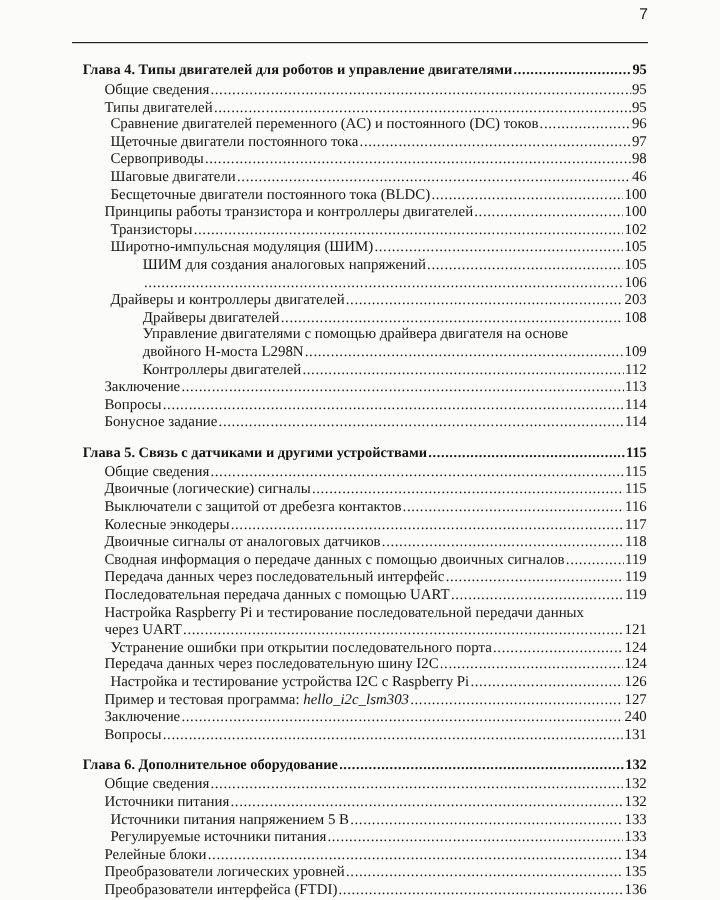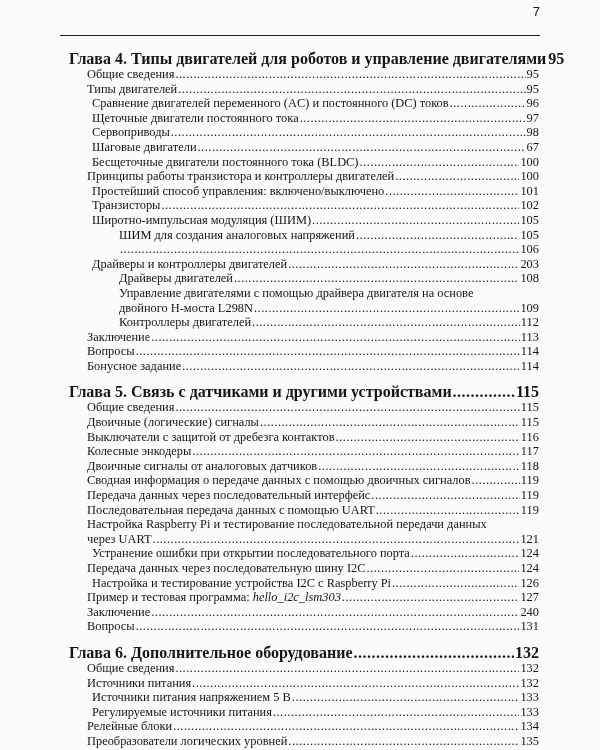--- a/index.html
+++ b/index.html
@@ -24,21 +24,21 @@
     .rh-page {
       font-family: "Liberation Sans", "DejaVu Sans", sans-serif;
       font-size: 13px; color: #222;
     }
     .toc { position: absolute; left: 69px; top: 50px; width: 470px; }
     .chapter { margin-bottom: 10px; }
     .row {
       display: flex; align-items: baseline; font-size: 12.4px; line-height: 14.6px;
       white-space: nowrap;
     }
-    .row.heading { font-weight: bold; font-size: 16px; line-height: 17px; }
+    .row.heading { font-weight: bold; font-size: 12px; line-height: 17px; }
     .row .label { flex: 0 0 auto; }
     .row .dots {
       flex: 1 1 auto; overflow: hidden; margin: 0 1px;
       letter-spacing: 0.5px;
     }
     .row .dots::before {
       content: "....................................................................................................................................................................................................";
     }
     .row .page { flex: 0 0 auto; text-align: left; }
     .lvl1 { padding-left: 0; margin-left: 18px; }
@@ -83,36 +83,31 @@
         <span class="page">97</span>
       </div>
       <div class="row lvl2">
         <span class="label"><span>Сервоприводы</span></span>
         <span class="dots"></span>
         <span class="page">98</span>
       </div>
       <div class="row lvl2">
         <span class="label"><span>Шаговые двигатели</span></span>
         <span class="dots"></span>
-        <span class="page">67</span>
+        <span class="page">46</span>
       </div>
       <div class="row lvl2">
         <span class="label"><span>Бесщеточные двигатели постоянного тока (BLDC)</span></span>
         <span class="dots"></span>
         <span class="page">100</span>
       </div>
       <div class="row lvl1">
         <span class="label"><span>Принципы работы транзистора и контроллеры двигателей</span></span>
         <span class="dots"></span>
         <span class="page">100</span>
-      </div>
-      <div class="row lvl2">
-        <span class="label"><span>Простейший способ управления: включено/выключено</span></span>
-        <span class="dots"></span>
-        <span class="page">101</span>
       </div>
       <div class="row lvl2">
         <span class="label"><span>Транзисторы</span></span>
         <span class="dots"></span>
         <span class="page">102</span>
       </div>
       <div class="row lvl2">
         <span class="label"><span>Широтно-импульсная модуляция (ШИМ)</span></span>
         <span class="dots"></span>
         <span class="page">105</span>

